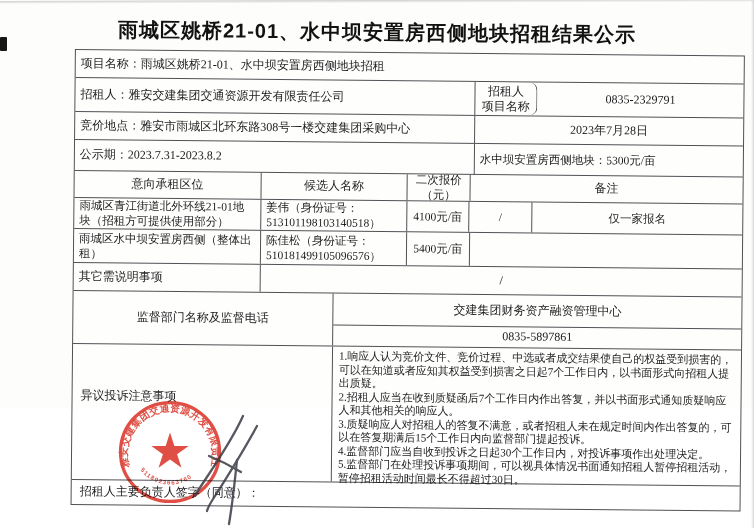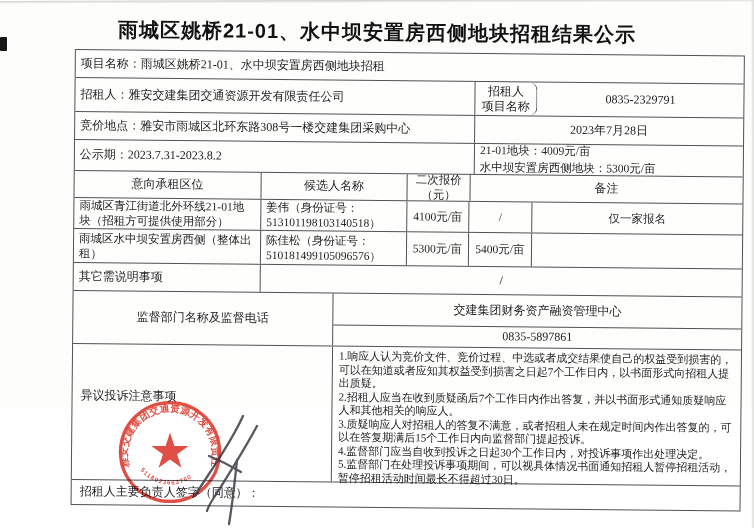--- a/index.html
+++ b/index.html
@@ -113,21 +113,20 @@
       </div>
 
       <div class="row h-venue">
         <div class="cell w-main">竞价地点：雅安市雨城区北环东路308号一楼交建集团采购中心</div>
         <div class="cell flex1 center">2023年7月28日</div>
       </div>
 
       <div class="row h-publicity">
         <div class="cell w-main">公示期：2023.7.31-2023.8.2</div>
         <div class="cell flex1 floor-val small">
-          <span>21-01地块：4009元/亩</span>
           <span>水中坝安置房西侧地块：5300元/亩</span>
         </div>
       </div>
 
       <div class="row h-header">
         <div class="cell w-loc center">意向承租区位</div>
         <div class="cell w-cand center">候选人名称</div>
         <div class="cell w-second center small">二次报价（元）</div>
         <div class="cell flex1 center">备注</div>
       </div>
@@ -136,21 +135,20 @@
         <div class="cell w-loc small">雨城区青江街道北外环线21-01地块（招租方可提供使用部分）</div>
         <div class="cell w-cand small">姜伟（身份证号：513101198103140518）</div>
         <div class="cell w-first center small">4100元/亩</div>
         <div class="cell w-second center small">/</div>
         <div class="cell flex1 center small">仅一家报名</div>
       </div>
 
       <div class="row h-data2">
         <div class="cell w-loc small">雨城区水中坝安置房西侧（整体出租）</div>
         <div class="cell w-cand small">陈佳松（身份证号：510181499105096576）</div>
-        <div class="cell w-first center small">5300元/亩</div>
         <div class="cell w-second center small">5400元/亩</div>
         <div class="cell flex1 center small"></div>
       </div>
 
       <div class="row h-other">
         <div class="cell w-loc">其它需说明事项</div>
         <div class="cell flex1 center">/</div>
       </div>
 
       <div class="row h-superv">

